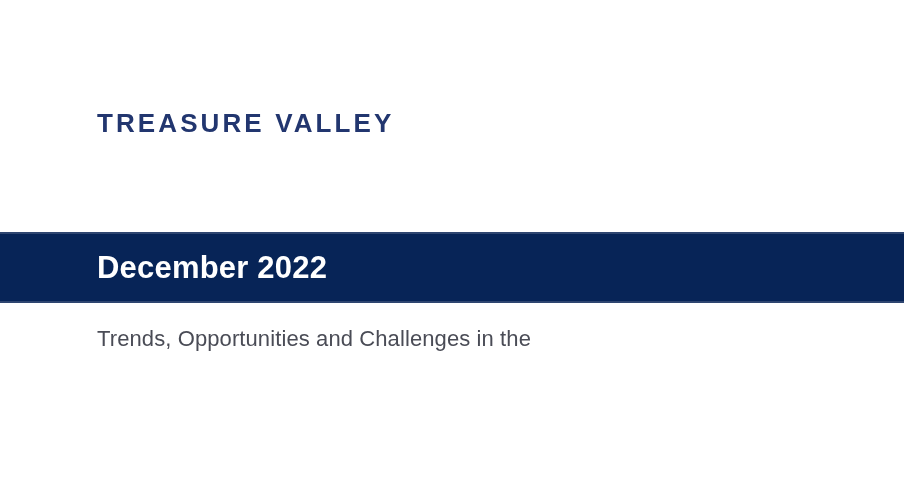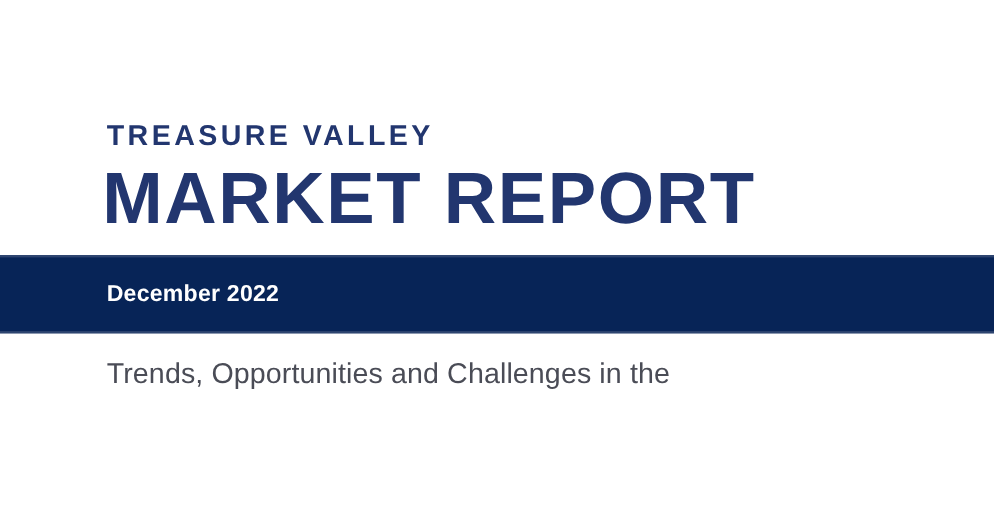--- a/index.html
+++ b/index.html
@@ -58,53 +58,52 @@
     background: #072457;
     border-top: 2px solid #2e4570;
     border-bottom: 2px solid #2e4570;
     box-sizing: border-box;
     display: flex;
     align-items: center;
   }
   .date-text {
     margin-left: 97px;
     font-family: "Liberation Sans", sans-serif;
-    font-size: 21px;
+    font-size: 31px;
     font-weight: bold;
     color: #ffffff;
     letter-spacing: 0.2px;
     white-space: nowrap;
   }
 
   
   .subtitle {
     position: absolute;
     left: 97px;
     top: 326px;
     font-family: "Liberation Sans", sans-serif;
-    font-size: 26px;
+    font-size: 22px;
     font-weight: normal;
     color: #4a4c56;
     line-height: 26px;
     letter-spacing: 0.1px;
     text-align: center;
   }
   .subtitle .line {
     display: block;
     white-space: nowrap;
   }
 </style>
 </head>
 <body>
 
 <div class="page">
 
   <div class="eyebrow">TREASURE VALLEY</div>
 
-  <div class="main-title">MARKET REPORT</div>
 
   <div class="date-banner">
     <div class="date-text">December 2022</div>
   </div>
 
   <div class="subtitle">
     <span class="line">Trends, Opportunities and Challenges in the</span>
   </div>
 
 </div>

